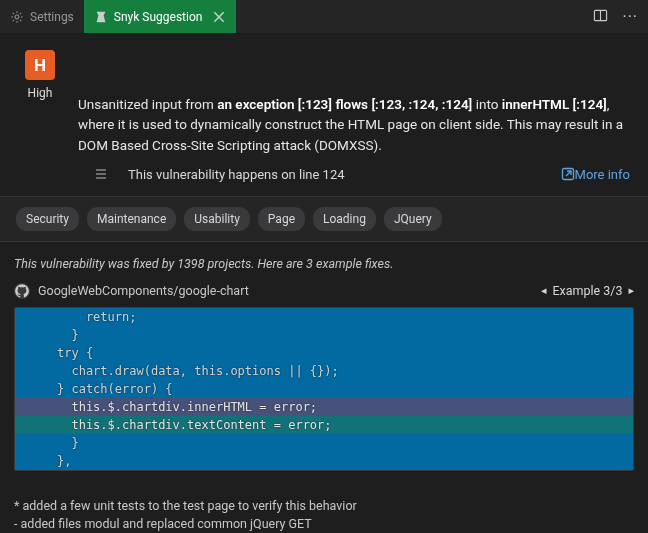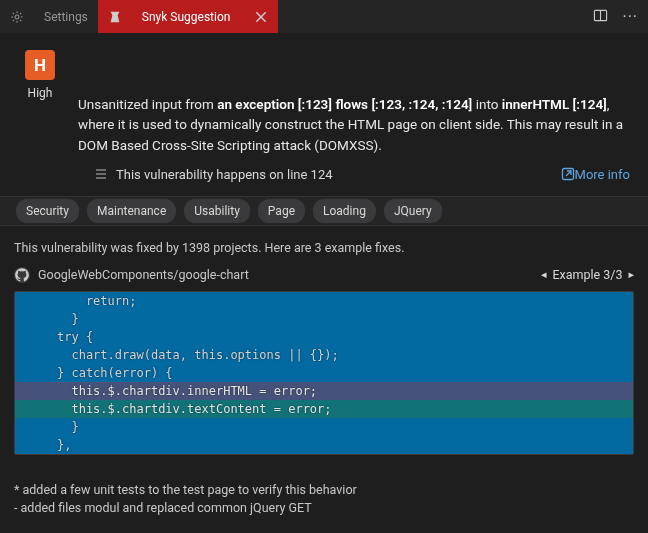--- a/index.html
+++ b/index.html
@@ -20,24 +20,24 @@
     border-bottom: 1px solid #1e1e1e;
   }
   .tab {
     display: flex;
     align-items: center;
     padding: 0 10px;
     height: 100%;
     color: #969696;
     font-size: 12px;
     cursor: pointer;
-    gap: 20px;
+    gap: 6px;
   }
   .tab.active {
-    background: #b91c1c;
+    background: #15803d;
     color: #ffffff;
   }
   .tab .settings-gear {
     width: 14px; height: 14px;
     display: inline-flex;
   }
   .tab .snyk-ico {
     width: 14px; height: 14px; display: inline-flex;
   }
   .tab .close {
@@ -92,55 +92,56 @@
   .desc b { color: #ffffff; font-weight: 600; }
 
   .infobar {
     display: flex;
     align-items: center;
     justify-content: space-between;
     padding: 0 18px 14px 94px;
     font-size: 13px;
   }
   .infobar-left {
-    display: flex; align-items: center; gap: 8px;
+    display: flex; align-items: center; gap: 20px;
     color: #d8d8d8;
   }
   .infobar-left .list-icon { width: 14px; height: 14px; color: #9a9a9a; }
   .moreinfo {
     display: flex; align-items: center; 
     color: #5fa4dd;
     cursor: pointer;
     font-size: 13px;
   }
   .moreinfo svg { width: 14px; height: 14px; }
 
   .tags {
     display: flex;
     gap: 8px;
-    padding: 2px 16px;
+    padding: 10px 16px;
     background: #252526;
     border-top: 1px solid #333;
     border-bottom: 1px solid #333;
   }
   .tag {
     background: #3a3a3c;
     color: #d8d8d8;
     font-size: 12px;
     padding: 5px 10px;
     border-radius: 11px;
   }
 
   .fixes {
     padding: 14px 14px;
     font-size: 12.5px;
     color: #c8c8c8;
   }
   .fix-header {
     margin-bottom: 12px;
+    font-style: italic;
   }
   .repo-row {
     display: flex;
     align-items: center;
     justify-content: space-between;
     margin-bottom: 8px;
   }
   .repo-left {
     display: flex; align-items: flex-start; gap: 8px;
   }

